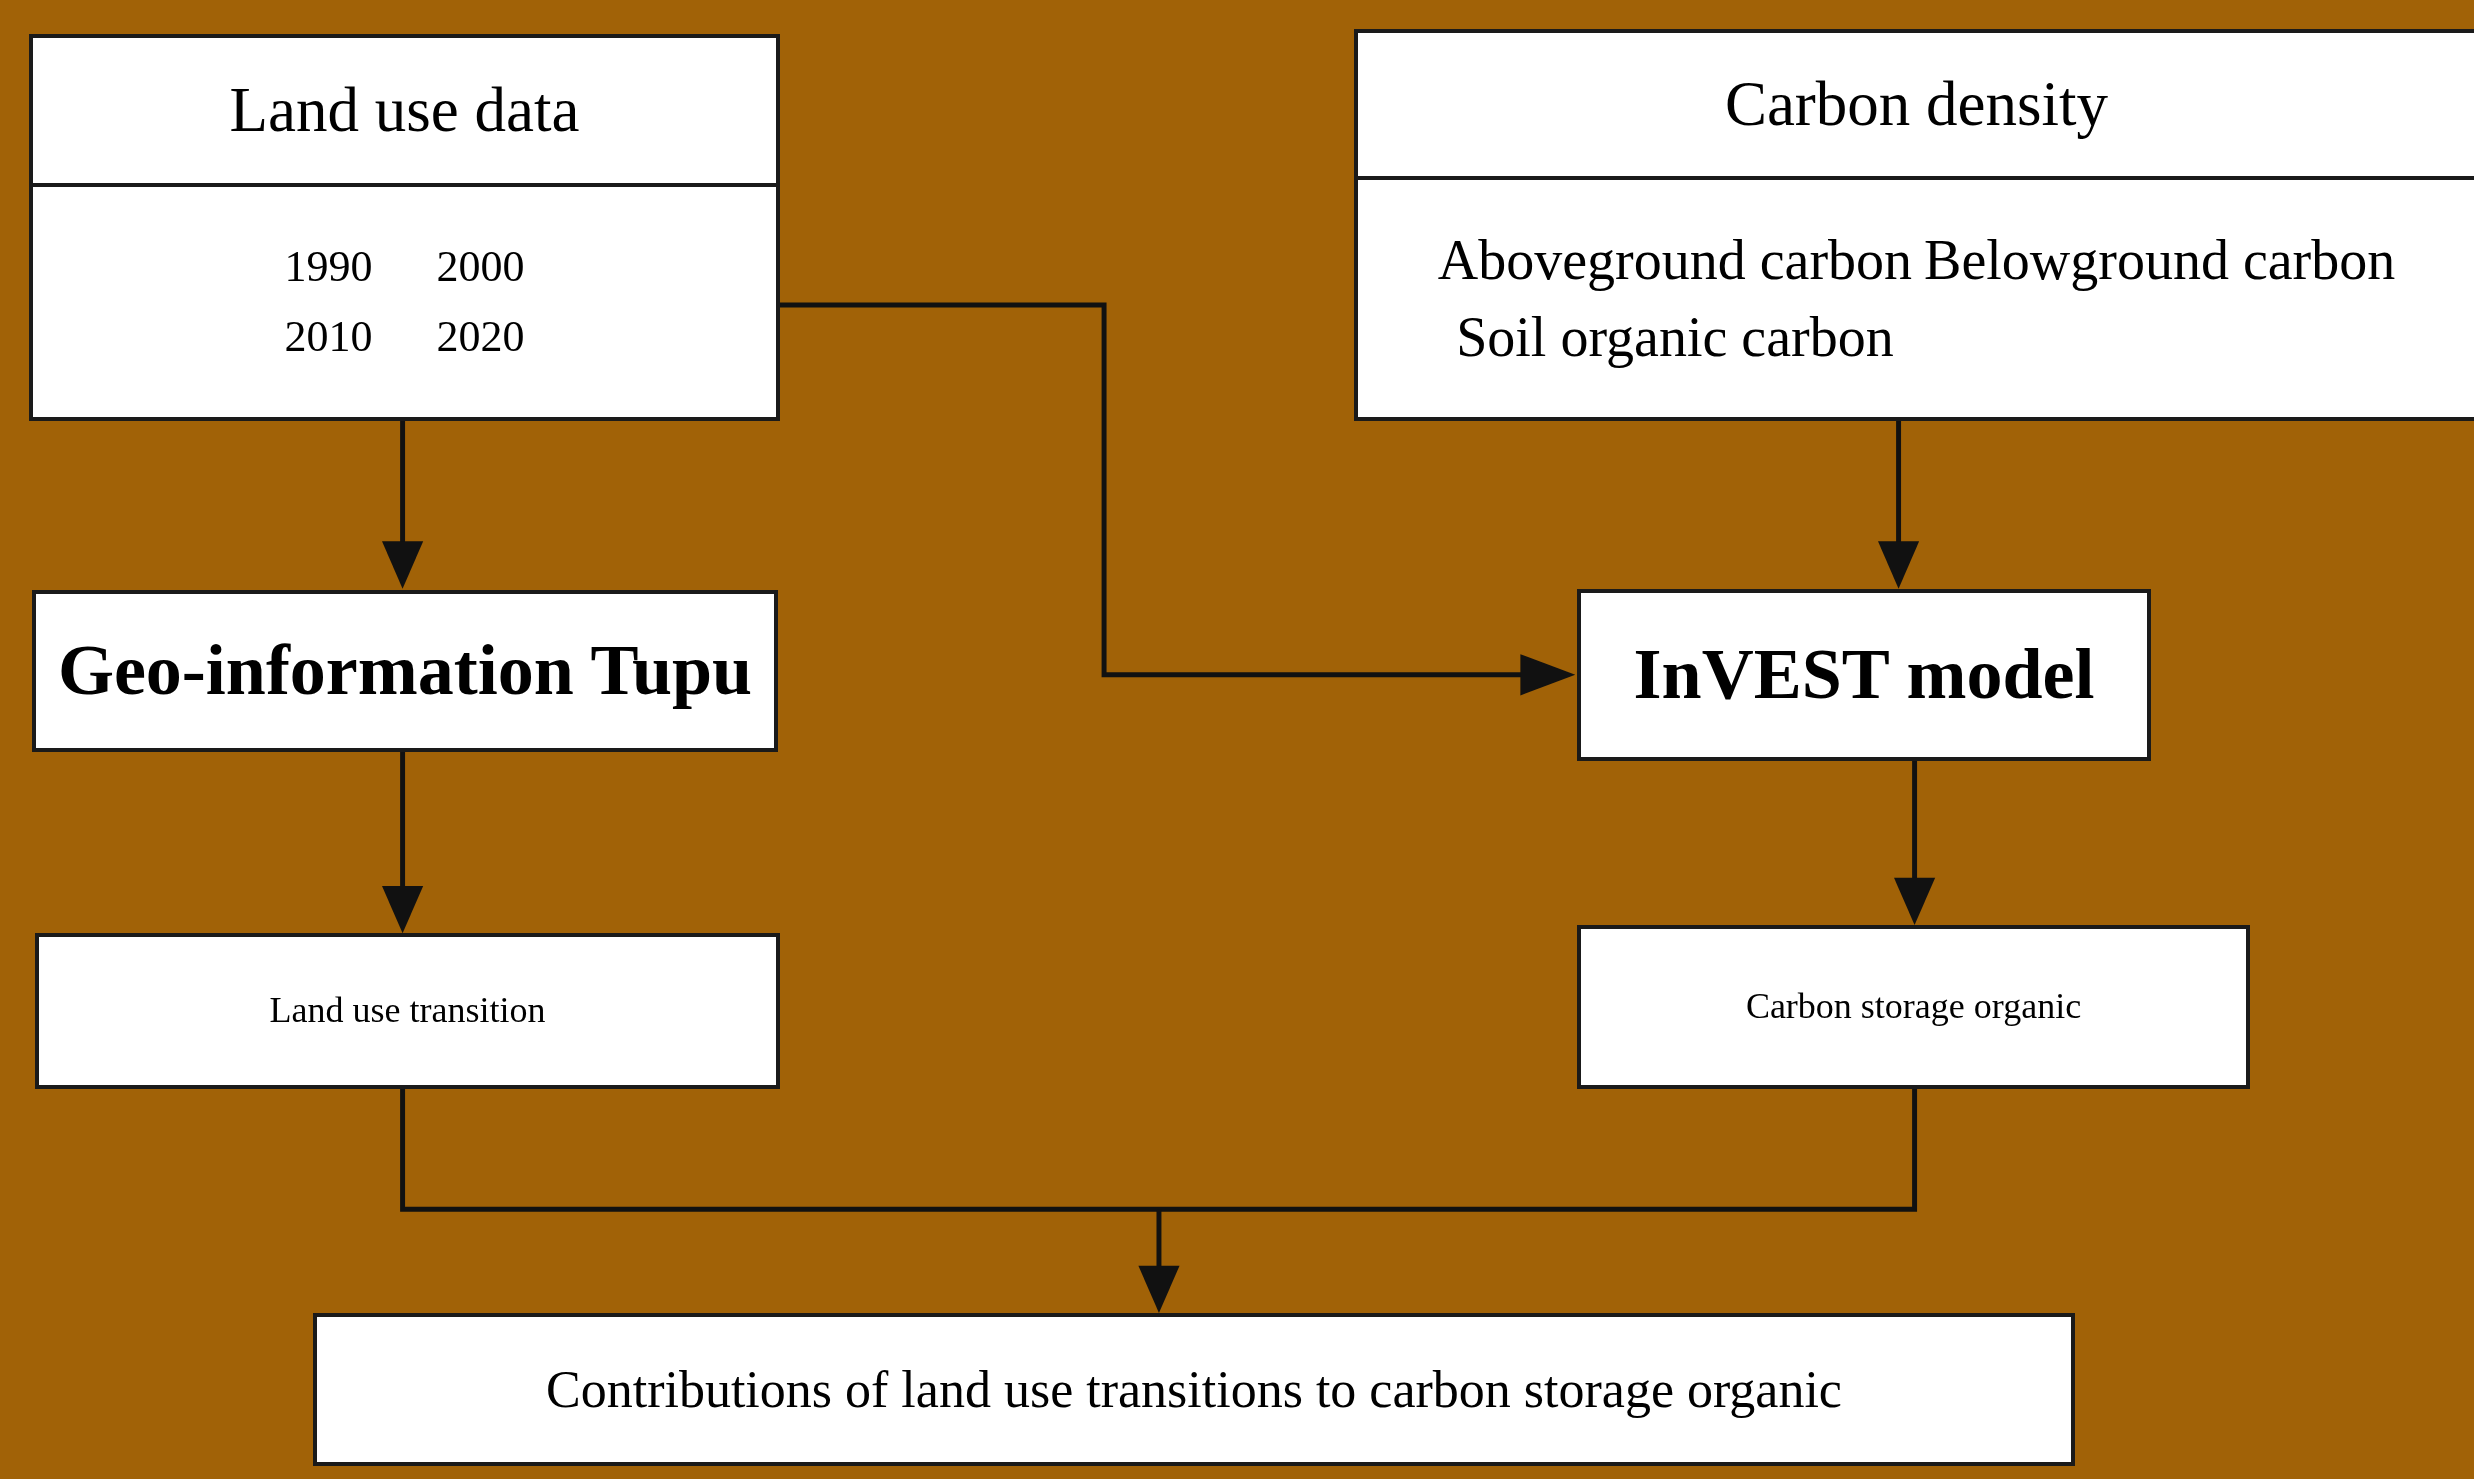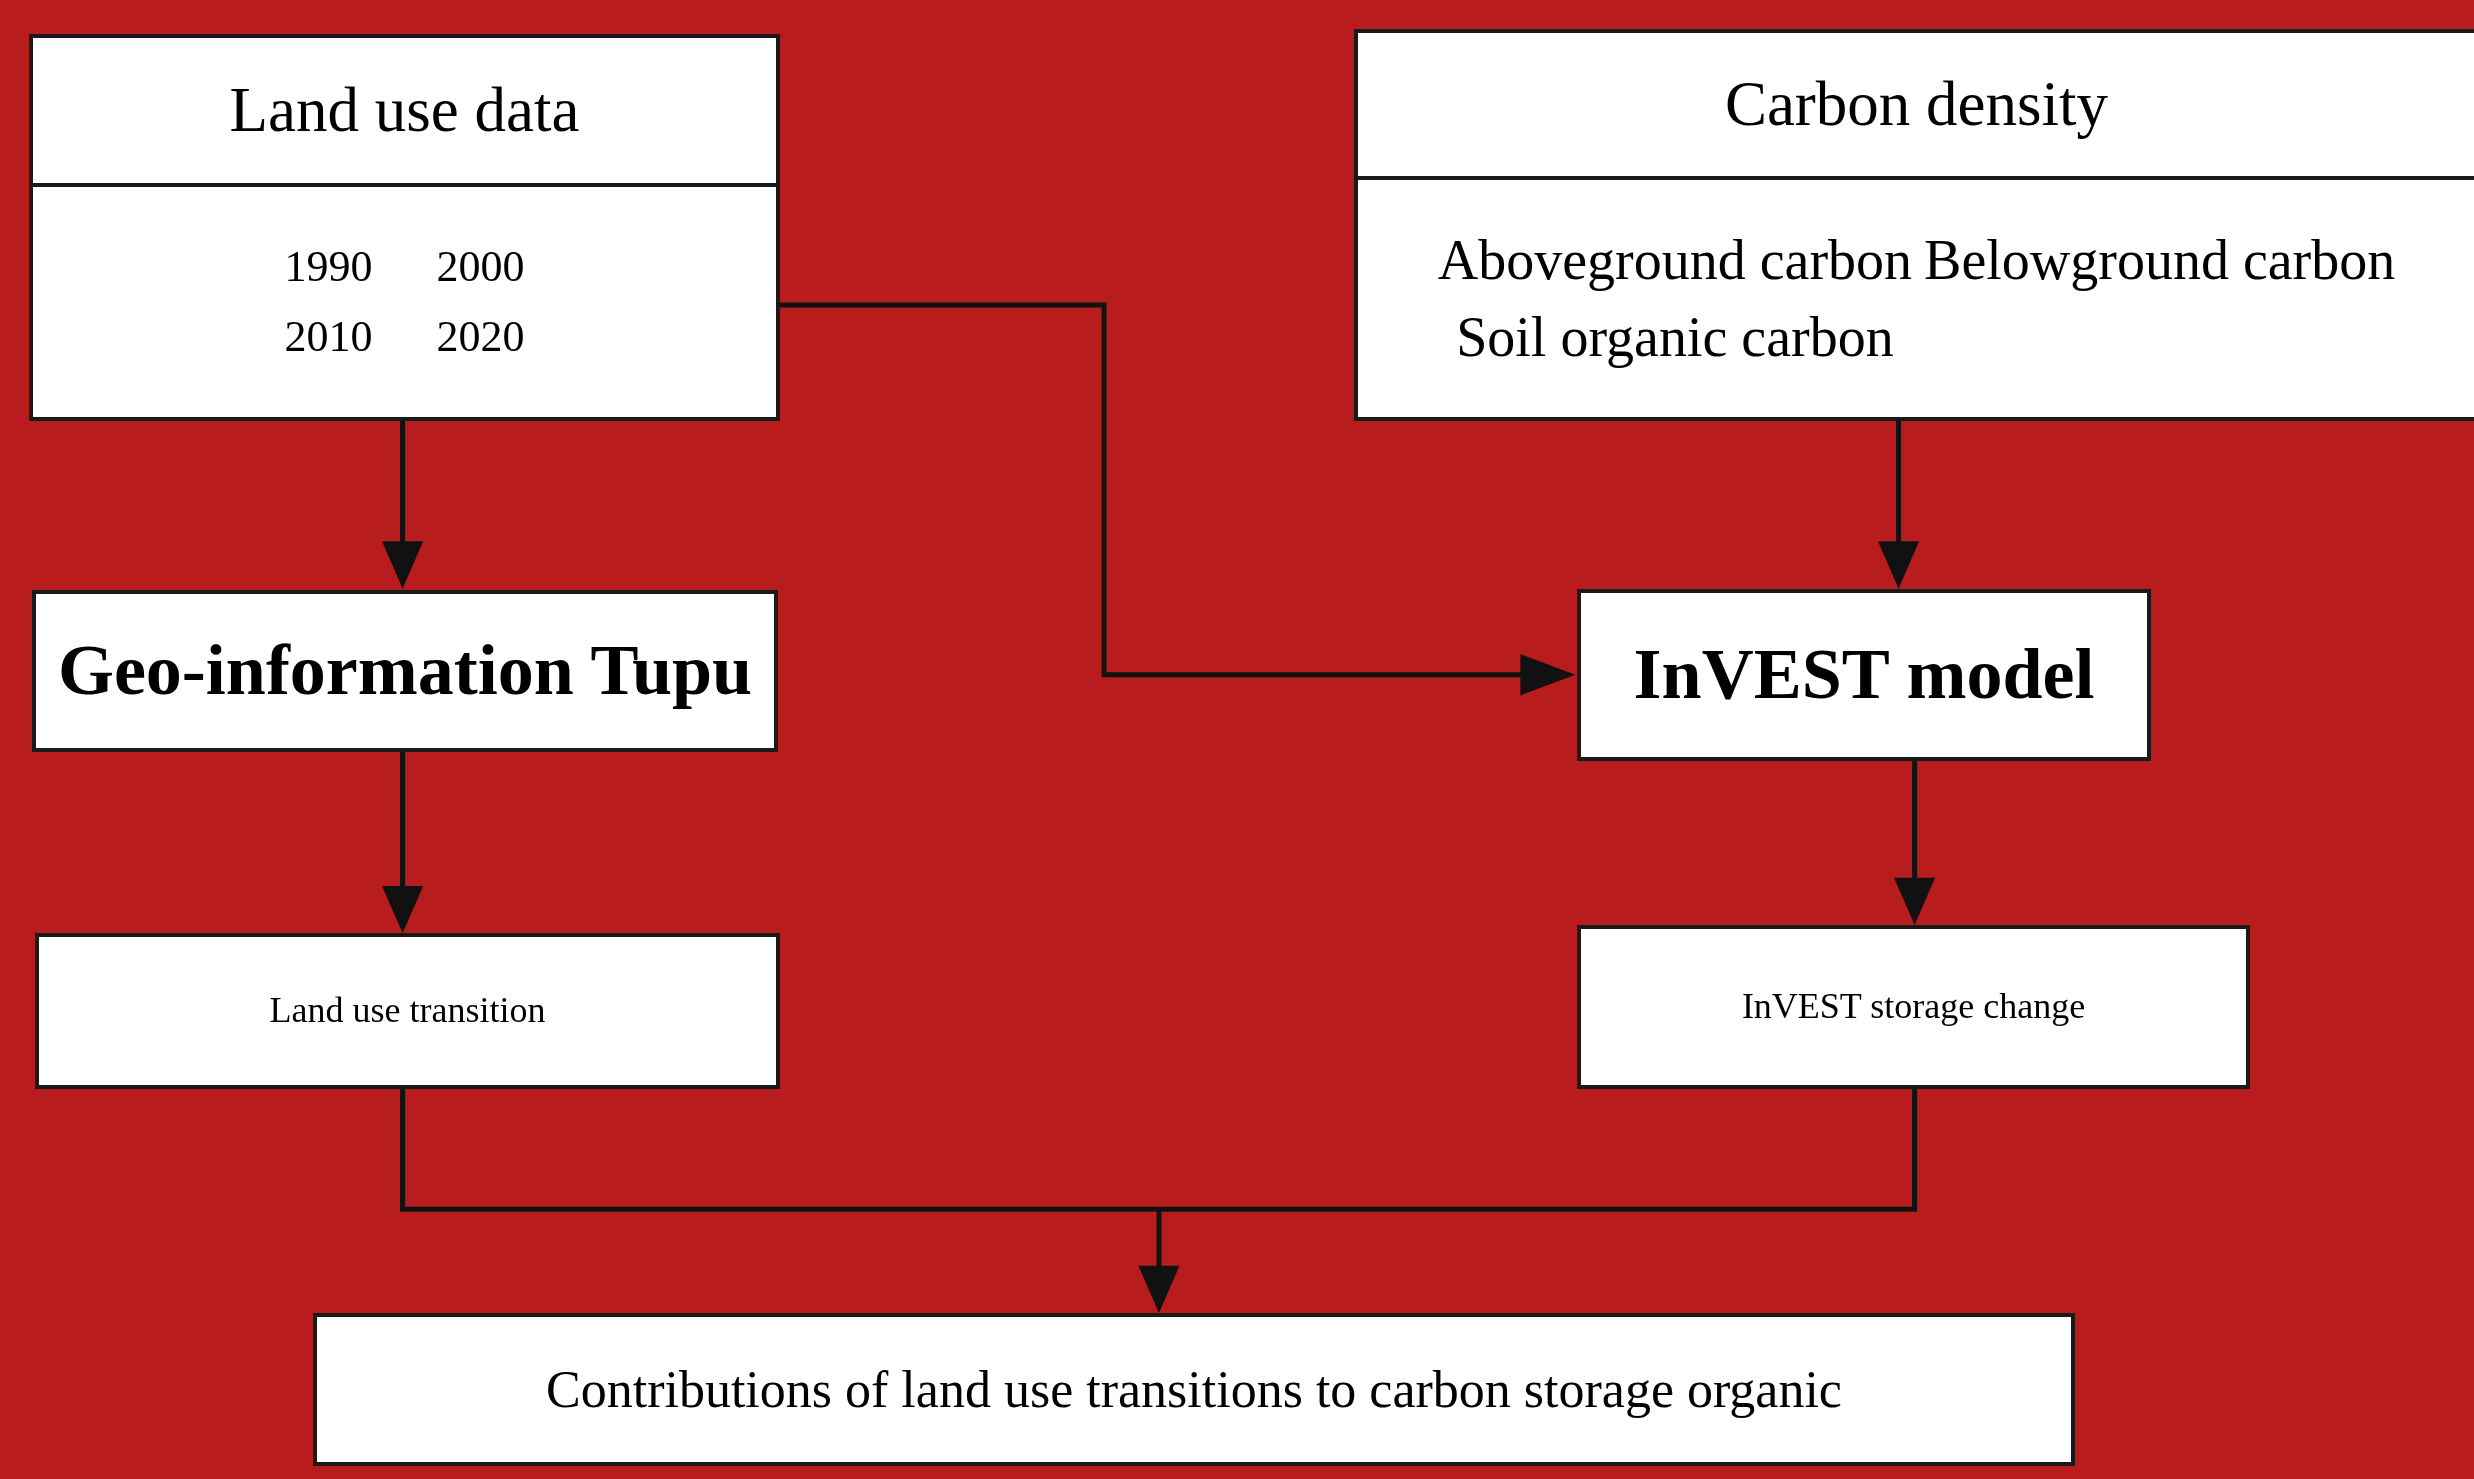--- a/index.html
+++ b/index.html
@@ -7,21 +7,21 @@
     padding: 0;
     background: #ffffff;
     width: 2475px;
     height: 1480px;
     overflow: hidden;
   }
   .canvas {
     position: relative;
     width: 2475px;
     height: 1480px;
-    background: #b91c1c;
+    background: #a16207;
     font-family: "Liberation Serif", "DejaVu Serif", serif;
     color: #000000;
   }
   .connectors {
     position: absolute;
     left: 0; top: 0;
     width: 2475px;
     height: 1480px;
   }
   .box {
@@ -154,21 +154,21 @@
 
   <div class="box label-box" id="box-invest">
     <span class="label-bold">InVEST model</span>
   </div>
 
   <div class="box label-box" id="box-land-use-transition">
     <span class="label-plain">Land use transition</span>
   </div>
 
   <div class="box label-box" id="box-carbon-storage">
-    <span class="label-plain">InVEST storage change</span>
+    <span class="label-plain">Carbon storage organic</span>
   </div>
 
   <div class="box label-box" id="box-contributions">
     <span class="label-wide">Contributions of land use transitions to carbon storage organic</span>
   </div>
 
 </div>
 
 
 </body></html>

